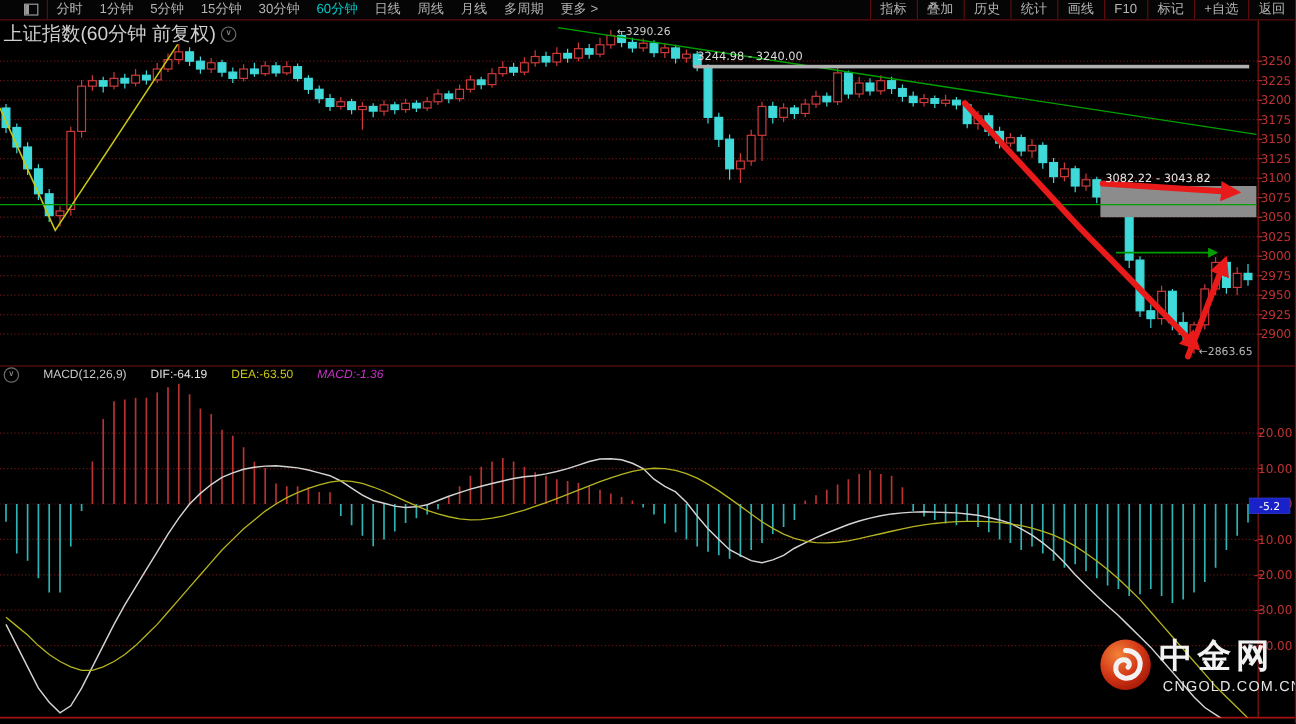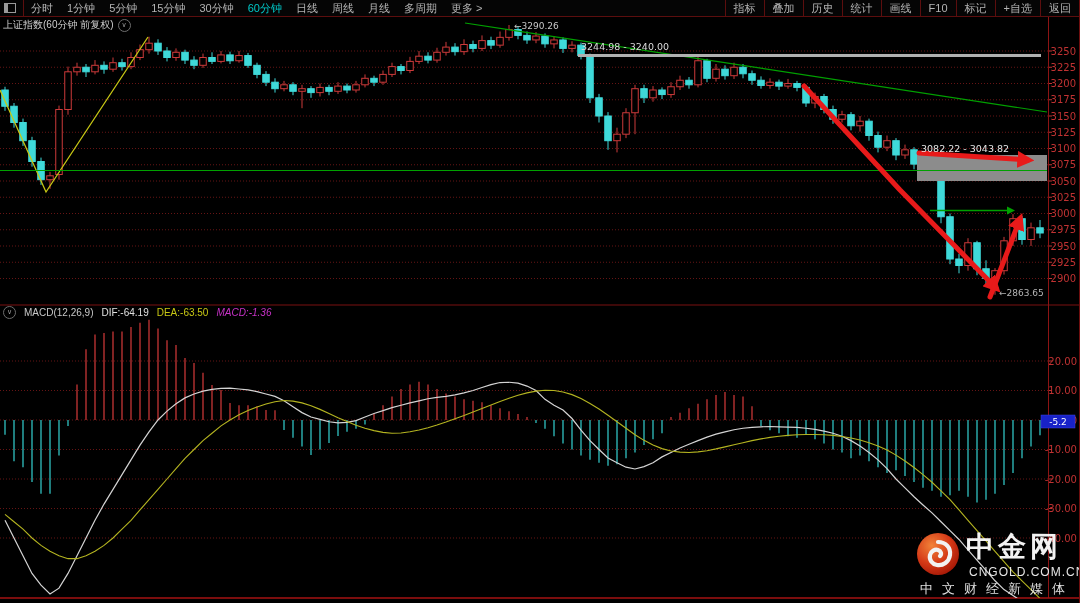--- a/index.html
+++ b/index.html
@@ -3,35 +3,35 @@
 <meta charset="utf-8">
 <style>
   html,body{margin:0;padding:0;background:#000;}
   #app{position:relative;width:1080px;height:603px;background:#000;overflow:hidden;
        font-family:"Liberation Sans","DejaVu Sans",sans-serif;box-sizing:border-box;
        border-right:1px solid #6e0e0e;}
   
   #menubar{position:absolute;left:0;top:0;width:100%;height:16px;display:flex;
            justify-content:space-between;align-items:center;background:#050505;
            border-bottom:1px solid #5c0e0e;font-size:11px;}
-  .mgroup{display:flex;align-items:center;height:16px;}
+  .mgroup{display:flex;align-items:center;height:16px;margin-left:16px;}
   .mi{color:#b4b4b4;padding:0 7px;cursor:default;white-space:nowrap;line-height:16px;}
   .mi.active{color:#00c8c8;}
   .mr{color:#b4b4b4;padding:0 8px;border-left:1px solid #5c0e0e;line-height:16px;white-space:nowrap;}
   .winicon{display:inline-block;width:10px;height:8px;border:1px solid #9a9a9a;
            background:linear-gradient(90deg,#9a9a9a 0 3px,transparent 3px);
            margin:0 5px 0 4px;}
   .iconcell{display:flex;align-items:center;height:16px;border-right:1px solid #5c0e0e;padding-right:2px;}
   
   #ptitle{position:absolute;left:3px;top:18px;display:flex;align-items:center;gap:4px;
-          font-size:10px;color:#cfcfcf;z-index:3;}
+          font-size:16px;color:#cfcfcf;z-index:3;}
   .collapse-icon{width:11px;height:11px;border:1px solid #6e6e6e;border-radius:50%;
           color:#9a9a9a;font-size:7px;line-height:9px;text-align:center;display:inline-block;}
   .collapse-icon::after{content:"\2228";}
-  #mheader{position:absolute;left:3px;top:306px;display:flex;align-items:center;gap:8px;
+  #mheader{position:absolute;left:3px;top:306px;display:flex;align-items:center;gap:20px;
           font-size:10px;z-index:3;}
   #mheader .ind{color:#c8c8c8;} #mheader .dif{color:#e0e0e0;}
   #mheader .dea{color:#c8c814;} #mheader .macd{color:#c832c8;font-style:italic;}
   
   #chart-svg{position:absolute;left:0;top:0;z-index:1;}
   #chart-svg text{font-family:"DejaVu Sans","Liberation Sans",sans-serif;}
   
   #watermark{position:absolute;left:896px;top:524px;width:184px;height:78px;z-index:6;opacity:.95;}
   #wm-logo{position:absolute;left:20px;top:8px;}
   #wm-brand{position:absolute;left:70px;top:4px;font-size:28px;font-weight:bold;color:#fff;
@@ -563,16 +563,15 @@
           <stop offset="0%" stop-color="#ff8a3c"></stop>
           <stop offset="55%" stop-color="#e03c18"></stop>
           <stop offset="100%" stop-color="#a81505"></stop>
         </radialGradient>
       </defs>
       <circle cx="22" cy="22" r="21" fill="url(#wmg)"></circle>
       <path d="M22 10 C30 10 35 16 34 23 C33 30 27 34 21 33 C16 32 13 28 14 23 C15 19 19 17 22 18 C25 19 26 22 24 24" stroke="#ffffff" stroke-width="4.2" fill="none" stroke-linecap="round"></path>
     </svg>
     <div id="wm-brand">中金网</div>
     <div id="wm-site">CNGOLD.COM.CN</div>
-    <div id="wm-tagline">中文财经新媒体</div>
   </div>
 
 </div>
 
 </body></html>

